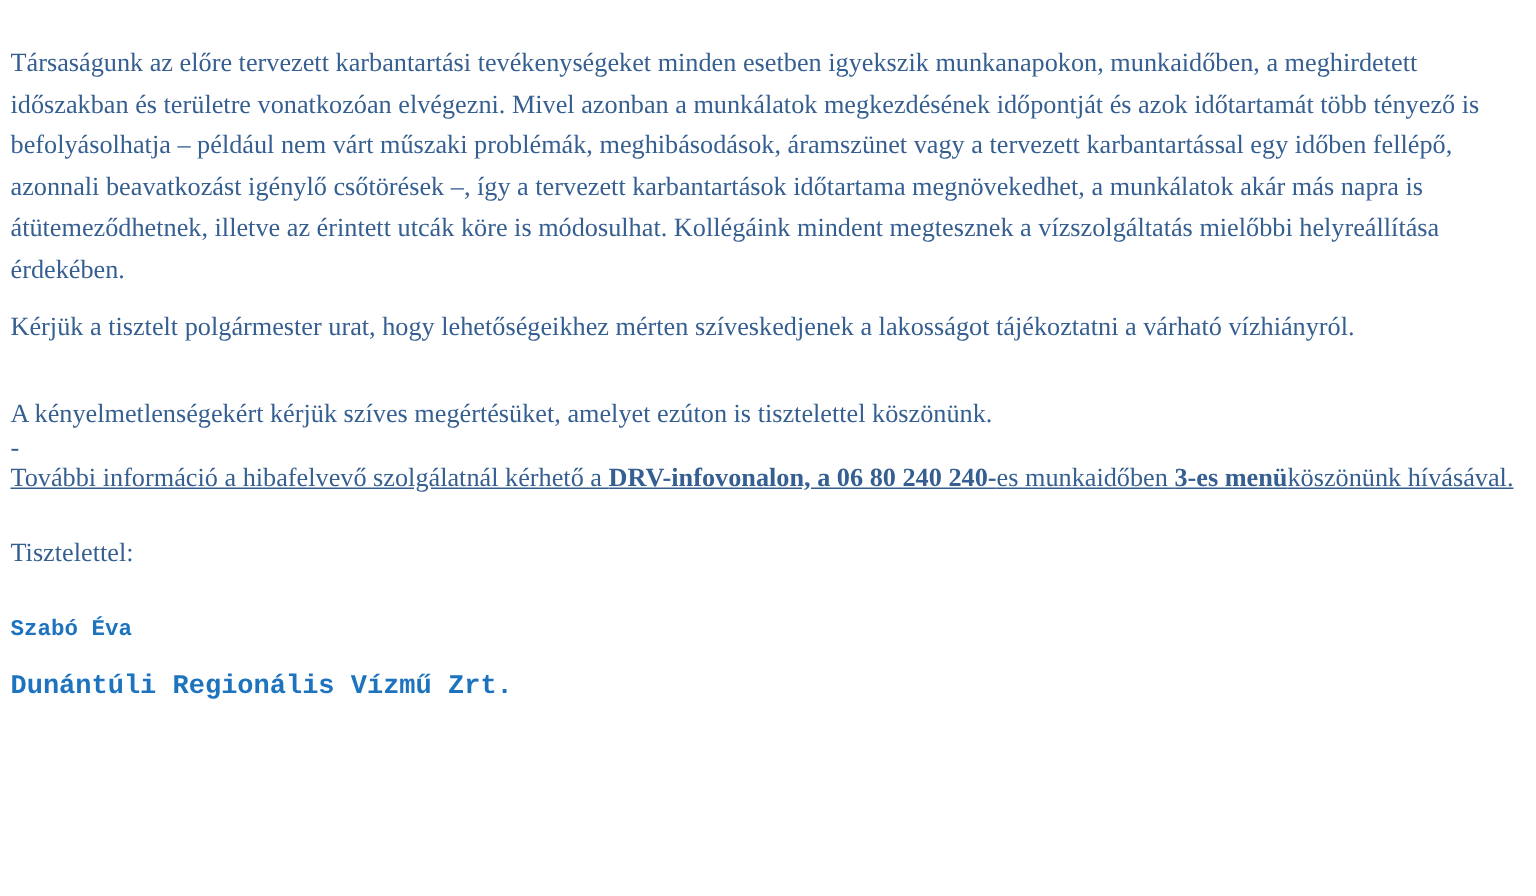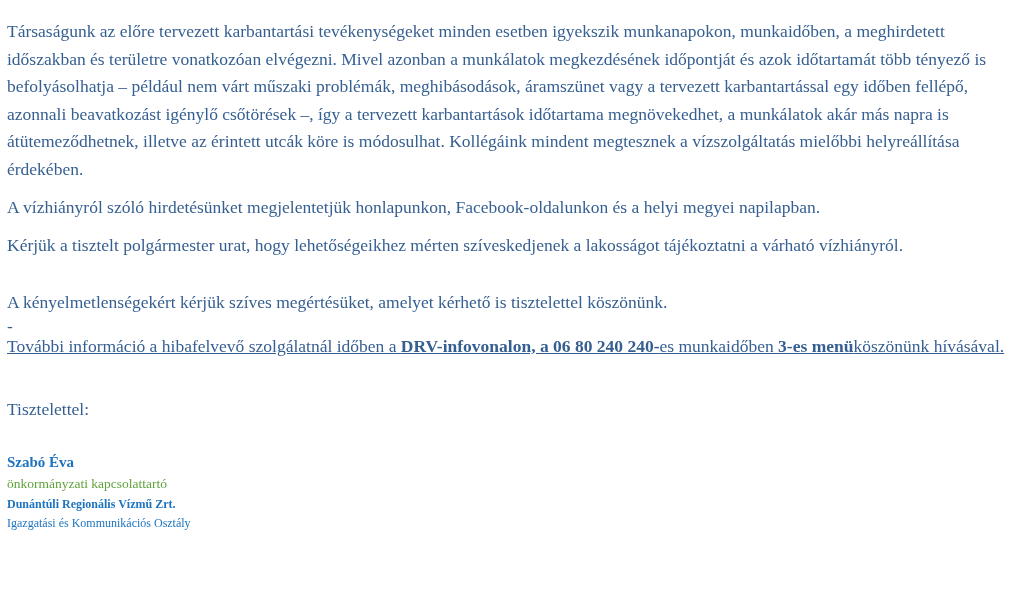--- a/index.html
+++ b/index.html
@@ -3,66 +3,63 @@
 <meta charset="utf-8">
 <style>
   html, body { margin: 0; padding: 0; background: #ffffff; }
   body {
     width: 1024px; height: 597px; overflow: hidden;
     font-family: "Liberation Serif", serif;
   }
   .page { padding: 8px 8px 0 7px; color: #365F91; font-size: 17.5px; }
 
   .bp { margin: 0; line-height: 27.5px; }
-  .p1 { margin-top: 10px; min-height: 166px; }
+  .p1 { margin-top: 20px; min-height: 166px; }
   .one-line { white-space: nowrap; }
   .p2 { margin-top: 10px; }
   .p3 { margin-top: 10px; font-weight: 400; }
   .p4 { margin-top: 30px; }
   .dash-line { margin-top: 2px; line-height: 14px; }
   .info-line { margin-top: 0; text-decoration: underline; }
   .info-line .b { font-weight: 700; margin-top: 43px; }
-  .closing { margin-top: 36px; }
+  .closing { margin-top: 22px; }
 
-  .sig { margin-top: 29px; font-family: Liberation Serif, serif; }
+  .sig { margin-top: 29px; font-family: Liberation Mono, monospace; }
   .sig-name { color: #1E73BE; font-weight: 700; font-size: 15px; line-height: 18px; }
   .sig-title { color: #5FA33C; font-size: 13.5px; line-height: 17px; margin-top: 4px; }
 
   .logo-wrap { margin-top: 8px; margin-left: 2px; height: 57px; }
 
   .footer {
-    margin-top: 3px; font-family: Liberation Serif, serif;
-    color: #1E73BE; font-size: 12px; line-height: 19.5px;
+    margin-top: 20px; font-family: Liberation Mono, monospace;
+    color: #1E73BE; font-size: 18px; line-height: 19.5px;
   }
   .footer .company { font-weight: 700; }
 </style>
 </head>
 <body>
 
 <div class="page">
 
   <p class="bp p1">Társaságunk az előre tervezett karbantartási tevékenységeket minden esetben igyekszik munkanapokon, munkaidőben, a meghirdetett időszakban és területre vonatkozóan elvégezni. Mivel azonban a munkálatok megkezdésének időpontját és azok időtartamát több tényező is befolyásolhatja – például nem várt műszaki problémák, meghibásodások, áramszünet vagy a tervezett karbantartással egy időben fellépő, azonnali beavatkozást igénylő csőtörések –, így a tervezett karbantartások időtartama megnövekedhet, a munkálatok akár más napra is átütemeződhetnek, illetve az érintett utcák köre is módosulhat. Kollégáink mindent megtesznek a vízszolgáltatás mielőbbi helyreállítása érdekében.</p>
 
-  <p class="bp p2 one-line">A vízhiányról szóló hirdetésünket megjelentetjük honlapunkon, Facebook-oldalunkon és a helyi megyei napilapban.</p>
 
   <p class="bp p3 one-line">Kérjük a tisztelt polgármester urat, hogy lehetőségeikhez mérten szíveskedjenek a lakosságot tájékoztatni a várható vízhiányról.</p>
 
-  <p class="bp p4 one-line">A kényelmetlenségekért kérjük szíves megértésüket, amelyet kérhető is tisztelettel köszönünk.</p>
+  <p class="bp p4 one-line">A kényelmetlenségekért kérjük szíves megértésüket, amelyet ezúton is tisztelettel köszönünk.</p>
 
   <p class="bp dash-line">-</p>
 
-  <p class="bp info-line one-line"><span>További információ a hibafelvevő szolgálatnál időben a </span><span class="b">DRV-infovonalon, a 06 80 240 240-</span><span>es munkaidőben </span><span class="b">3-es menü</span><span>köszönünk hívásával.</span></p>
+  <p class="bp info-line one-line"><span>További információ a hibafelvevő szolgálatnál kérhető a </span><span class="b">DRV-infovonalon, a 06 80 240 240-</span><span>es munkaidőben </span><span class="b">3-es menü</span><span>köszönünk hívásával.</span></p>
 
   <p class="bp closing">Tisztelettel:</p>
 
   <div class="sig">
     <div class="sig-name">Szabó Éva</div>
-    <div class="sig-title">önkormányzati kapcsolattartó</div>
   </div>
 
 
   <div class="footer">
     <div class="company">Dunántúli Regionális Vízmű Zrt.</div>
-    <div>Igazgatási és Kommunikációs Osztály</div>
 
   </div>
 
 </div>
 
 </body></html>

